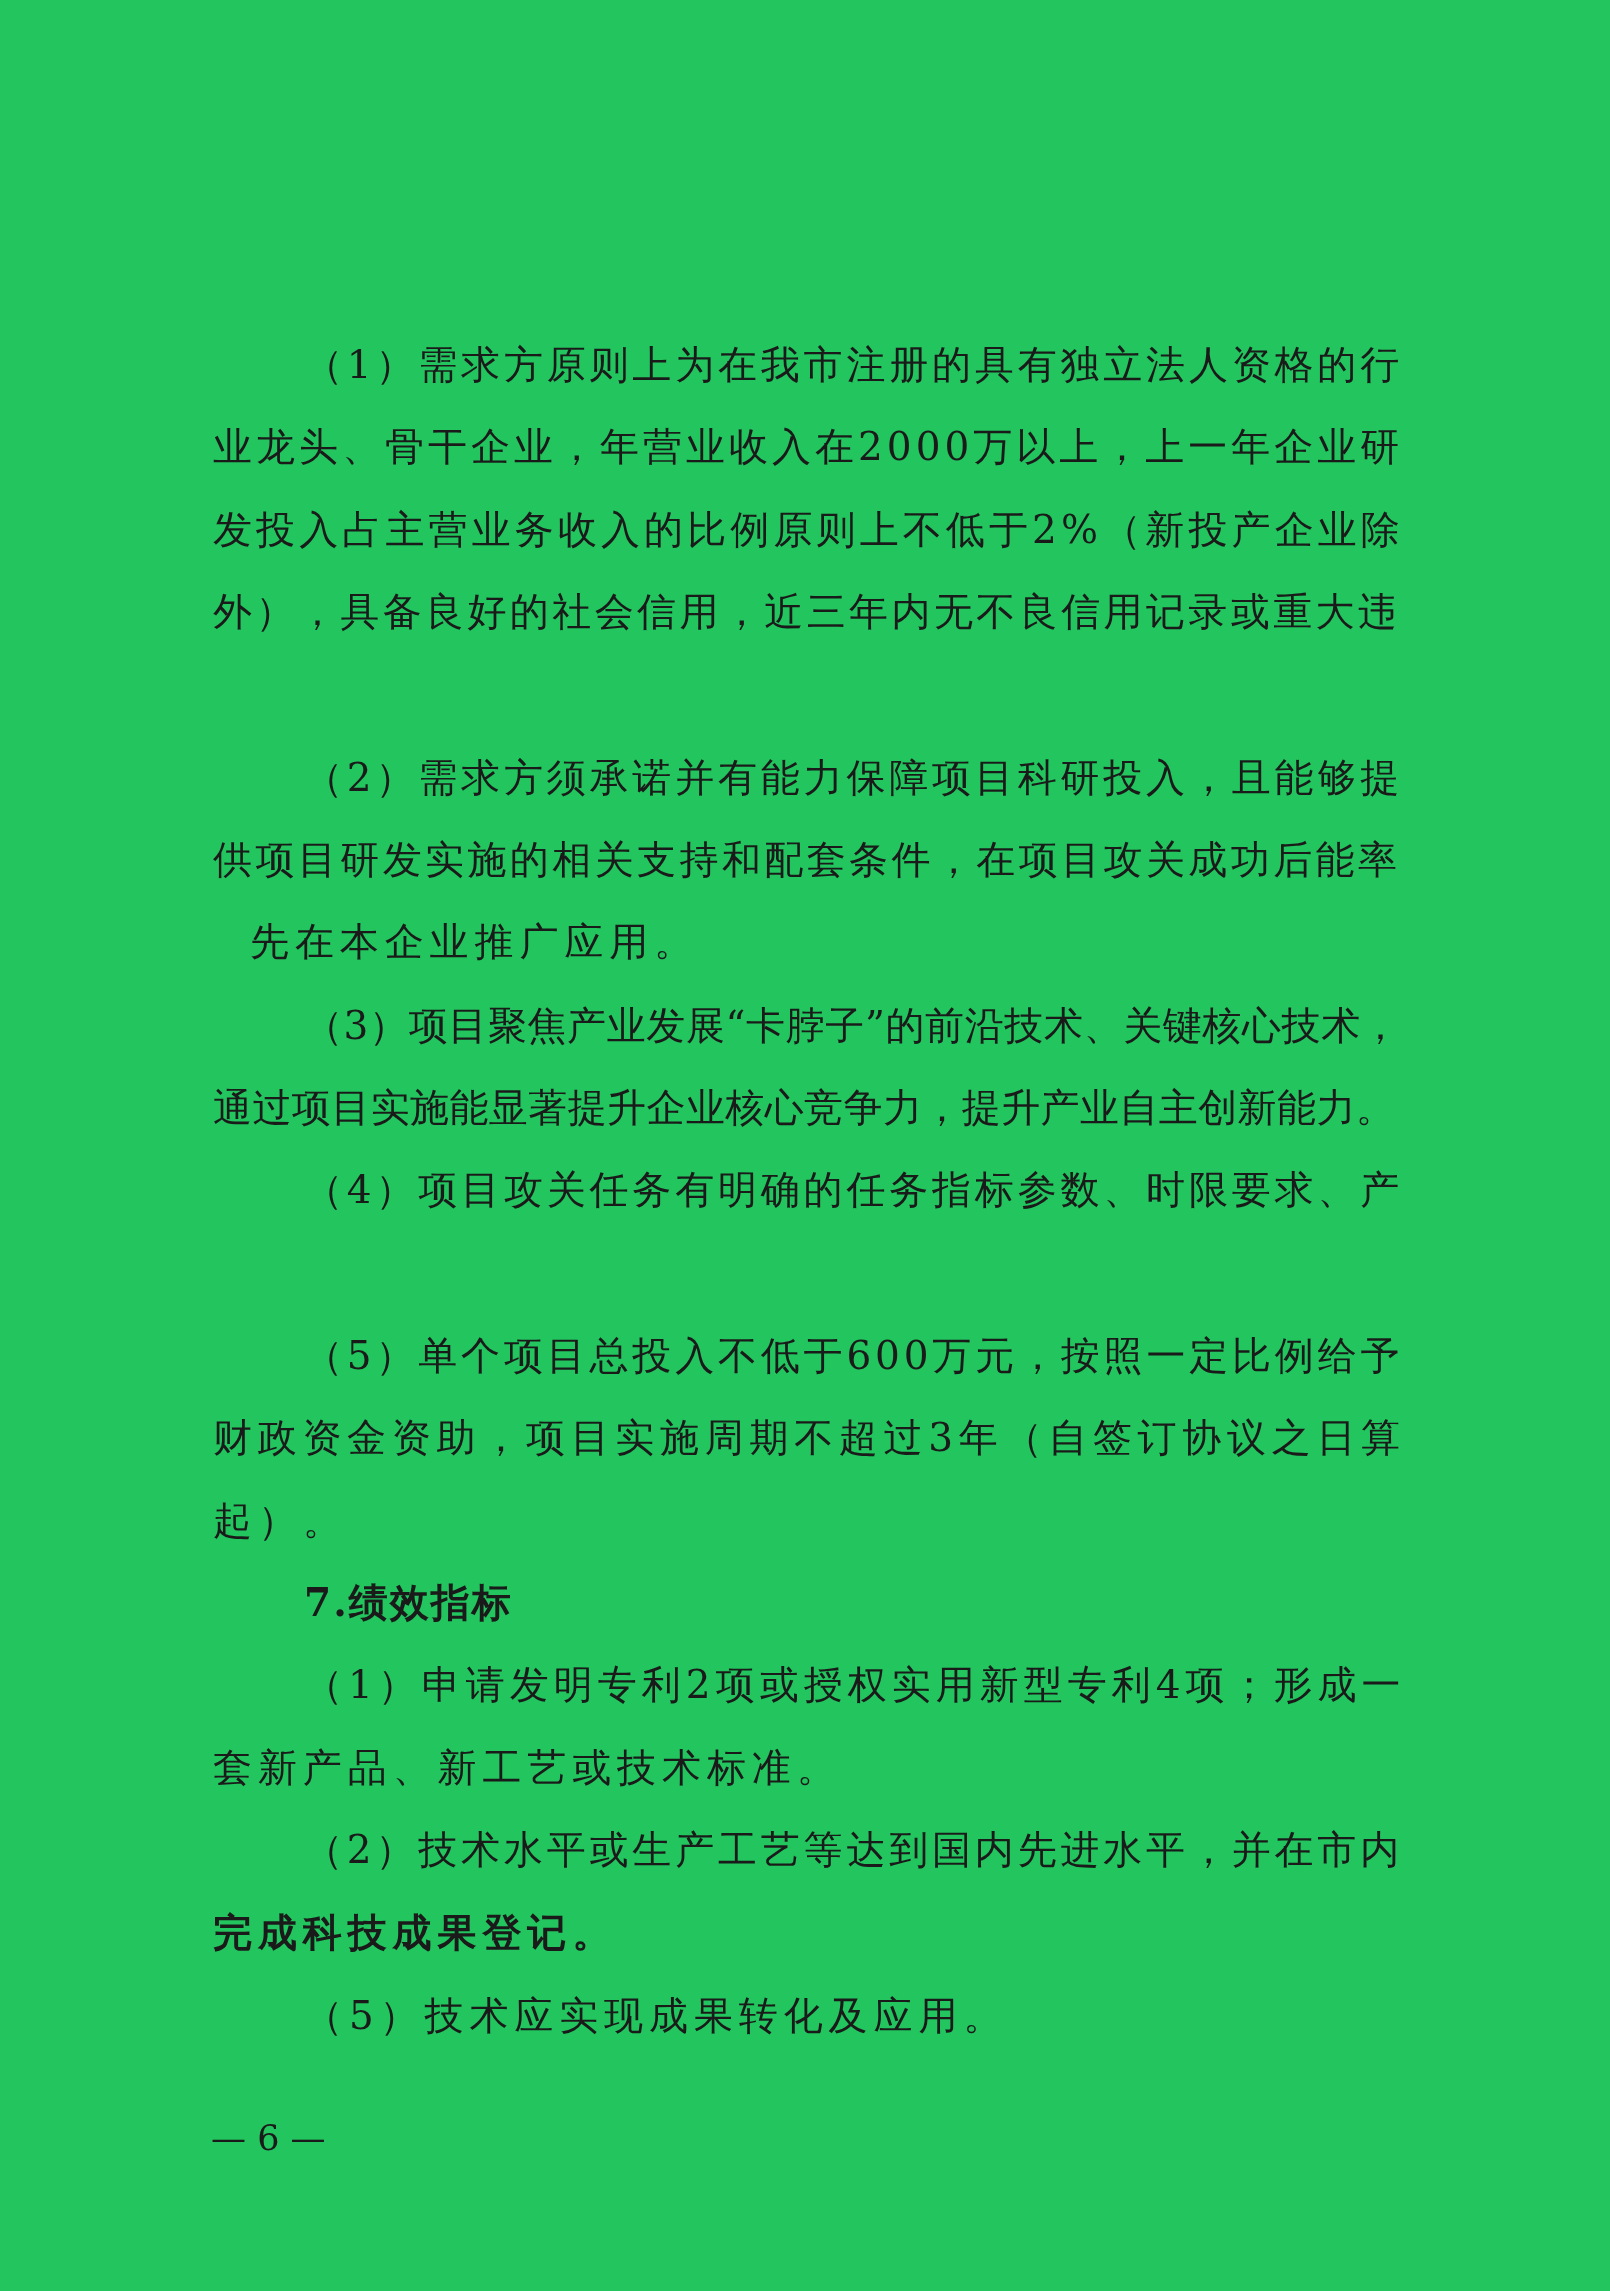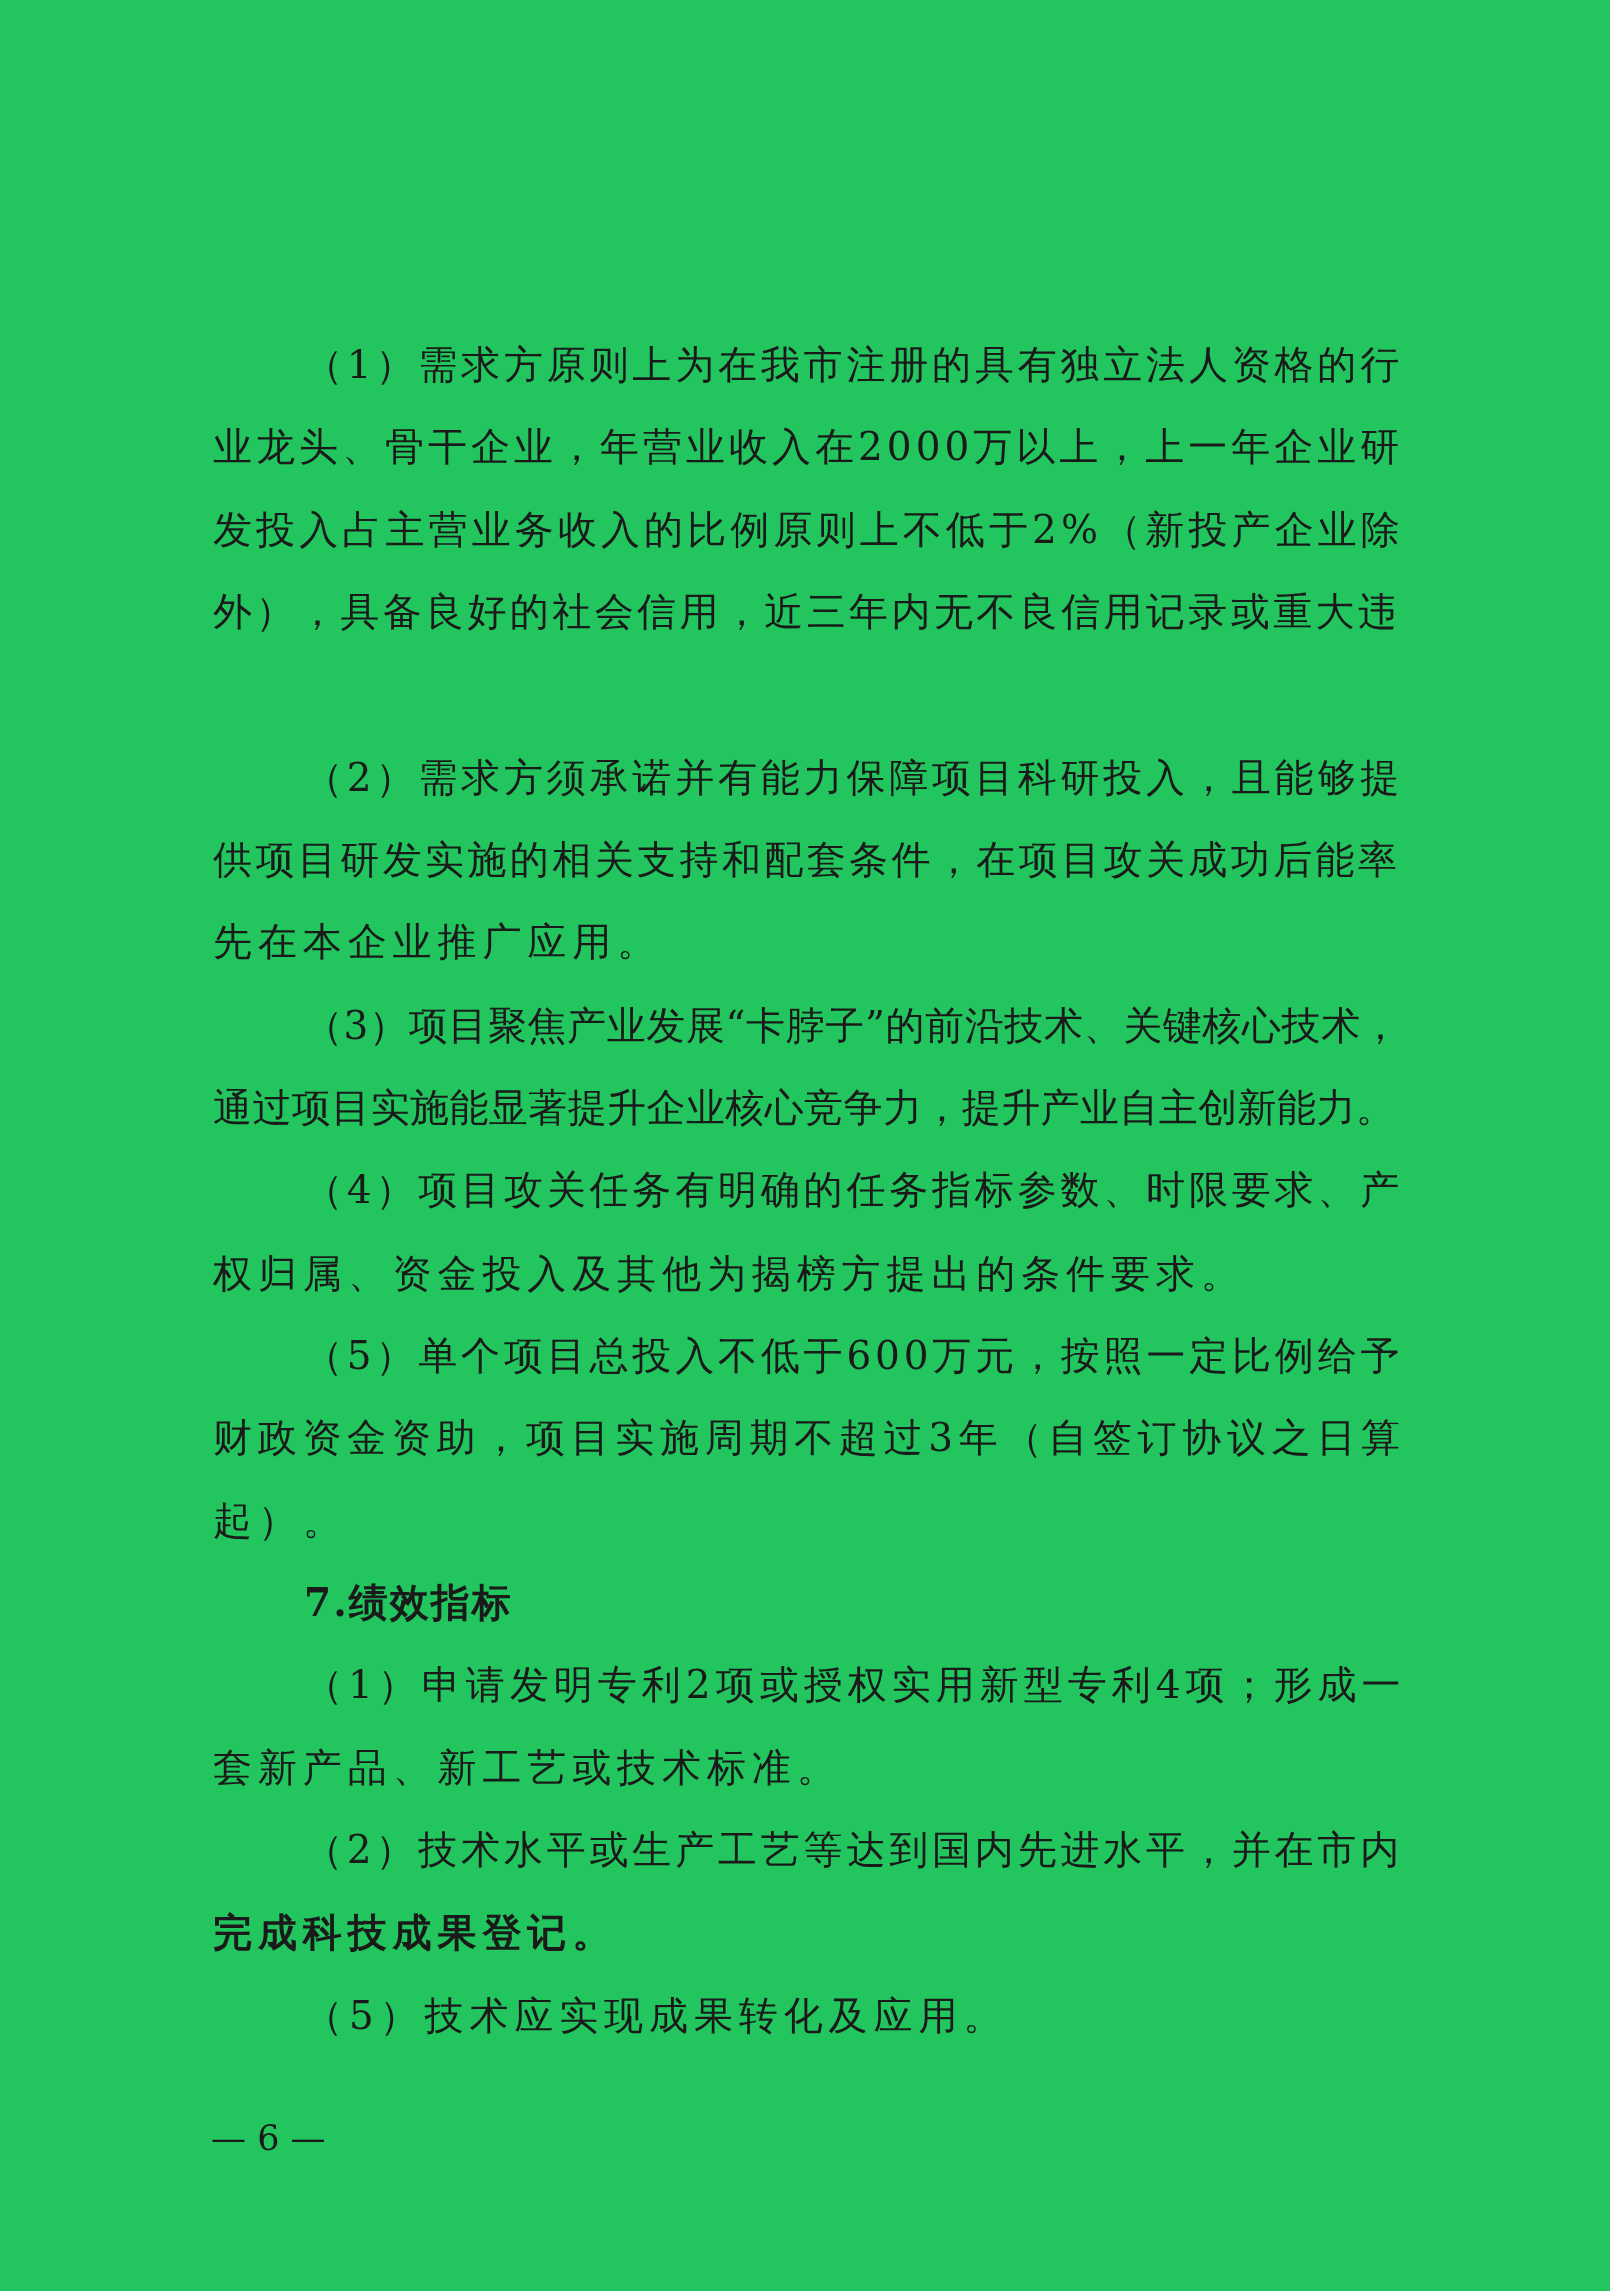--- a/index.html
+++ b/index.html
@@ -63,27 +63,26 @@
 
 <div class="page">
 
   <div class="line indent" style="top: 339px; word-spacing: -8.6px; text-align-last: left;"><span>（</span> <span>1</span> <span>）</span> <span>需</span> <span>求</span> <span>方</span> <span>原</span> <span>则</span> <span>上</span> <span>为</span> <span>在</span> <span>我</span> <span>市</span> <span>注</span> <span>册</span> <span>的</span> <span>具</span> <span>有</span> <span>独</span> <span>立</span> <span>法</span> <span>人</span> <span>资</span> <span>格</span> <span>的</span> <span>行</span></div>
   <div class="line" style="top: 421px; word-spacing: -8.4px; text-align-last: left;"><span>业</span> <span>龙</span> <span>头</span> <span>、</span> <span>骨</span> <span>干</span> <span>企</span> <span>业</span> <span>，</span> <span>年</span> <span>营</span> <span>业</span> <span>收</span> <span>入</span> <span>在</span> <span>2</span> <span>0</span> <span>0</span> <span>0</span> <span>万</span> <span>以</span> <span>上</span> <span>，</span> <span>上</span> <span>一</span> <span>年</span> <span>企</span> <span>业</span> <span>研</span></div>
   <div class="line" style="top: 504px; word-spacing: -8.3px; text-align-last: left;"><span>发</span> <span>投</span> <span>入</span> <span>占</span> <span>主</span> <span>营</span> <span>业</span> <span>务</span> <span>收</span> <span>入</span> <span>的</span> <span>比</span> <span>例</span> <span>原</span> <span>则</span> <span>上</span> <span>不</span> <span>低</span> <span>于</span> <span>2</span> <span>%</span> <span>（</span> <span>新</span> <span>投</span> <span>产</span> <span>企</span> <span>业</span> <span>除</span></div>
   <div class="line" style="top: 586px; word-spacing: -9px; text-align-last: left;"><span>外</span> <span>）</span> <span>，</span> <span>具</span> <span>备</span> <span>良</span> <span>好</span> <span>的</span> <span>社</span> <span>会</span> <span>信</span> <span>用</span> <span>，</span> <span>近</span> <span>三</span> <span>年</span> <span>内</span> <span>无</span> <span>不</span> <span>良</span> <span>信</span> <span>用</span> <span>记</span> <span>录</span> <span>或</span> <span>重</span> <span>大</span> <span>违</span></div>
 
   <div class="line indent" style="top: 752px; word-spacing: -8.6px; text-align-last: left;"><span>（</span> <span>2</span> <span>）</span> <span>需</span> <span>求</span> <span>方</span> <span>须</span> <span>承</span> <span>诺</span> <span>并</span> <span>有</span> <span>能</span> <span>力</span> <span>保</span> <span>障</span> <span>项</span> <span>目</span> <span>科</span> <span>研</span> <span>投</span> <span>入</span> <span>，</span> <span>且</span> <span>能</span> <span>够</span> <span>提</span></div>
   <div class="line" style="top: 834px; word-spacing: -9px; text-align-last: left;"><span>供</span> <span>项</span> <span>目</span> <span>研</span> <span>发</span> <span>实</span> <span>施</span> <span>的</span> <span>相</span> <span>关</span> <span>支</span> <span>持</span> <span>和</span> <span>配</span> <span>套</span> <span>条</span> <span>件</span> <span>，</span> <span>在</span> <span>项</span> <span>目</span> <span>攻</span> <span>关</span> <span>成</span> <span>功</span> <span>后</span> <span>能</span> <span>率</span></div>
-  <div class="line last" style="top:916px;">先在本企业推广应用。</div>
+  <div class="line last" style="top:916px;margin-left:37px;">先在本企业推广应用。</div>
 
   <div class="line indent" style="top: 1000px; word-spacing: -11.8px; text-align-last: left;"><span>（</span> <span>3</span> <span>）</span> <span>项</span> <span>目</span> <span>聚</span> <span>焦</span> <span>产</span> <span>业</span> <span>发</span> <span>展</span> <span>“</span> <span>卡</span> <span>脖</span> <span>子</span> <span>”</span> <span>的</span> <span>前</span> <span>沿</span> <span>技</span> <span>术</span> <span>、</span> <span>关</span> <span>键</span> <span>核</span> <span>心</span> <span>技</span> <span>术</span> <span>，</span></div>
   <div class="line" style="top: 1082px; word-spacing: -12px; text-align-last: left;"><span>通</span> <span>过</span> <span>项</span> <span>目</span> <span>实</span> <span>施</span> <span>能</span> <span>显</span> <span>著</span> <span>提</span> <span>升</span> <span>企</span> <span>业</span> <span>核</span> <span>心</span> <span>竞</span> <span>争</span> <span>力</span> <span>，</span> <span>提</span> <span>升</span> <span>产</span> <span>业</span> <span>自</span> <span>主</span> <span>创</span> <span>新</span> <span>能</span> <span>力</span> <span>。</span></div>
 
   <div class="line indent" style="top: 1164px; word-spacing: -8.6px; text-align-last: left;"><span>（</span> <span>4</span> <span>）</span> <span>项</span> <span>目</span> <span>攻</span> <span>关</span> <span>任</span> <span>务</span> <span>有</span> <span>明</span> <span>确</span> <span>的</span> <span>任</span> <span>务</span> <span>指</span> <span>标</span> <span>参</span> <span>数</span> <span>、</span> <span>时</span> <span>限</span> <span>要</span> <span>求</span> <span>、</span> <span>产</span></div>
-  <div class="line last" style="top:1248px;">权归属、资金投入及其他为揭榜方提出的条件要求。</div>
 
   <div class="line indent" style="top: 1330px; word-spacing: -8.6px; text-align-last: left;"><span>（</span> <span>5</span> <span>）</span> <span>单</span> <span>个</span> <span>项</span> <span>目</span> <span>总</span> <span>投</span> <span>入</span> <span>不</span> <span>低</span> <span>于</span> <span>6</span> <span>0</span> <span>0</span> <span>万</span> <span>元</span> <span>，</span> <span>按</span> <span>照</span> <span>一</span> <span>定</span> <span>比</span> <span>例</span> <span>给</span> <span>予</span></div>
   <div class="line" style="top: 1412px; word-spacing: -6.7px; text-align-last: left;"><span>财</span> <span>政</span> <span>资</span> <span>金</span> <span>资</span> <span>助</span> <span>，</span> <span>项</span> <span>目</span> <span>实</span> <span>施</span> <span>周</span> <span>期</span> <span>不</span> <span>超</span> <span>过</span> <span>3</span> <span>年</span> <span>（</span> <span>自</span> <span>签</span> <span>订</span> <span>协</span> <span>议</span> <span>之</span> <span>日</span> <span>算</span></div>
   <div class="line last" style="top:1495px;">起）。</div>
 
   <div class="line indent heading" style="top:1577px;">7.绩效指标</div>
 
   <div class="line indent" style="top: 1659px; word-spacing: -7.4px; text-align-last: left;"><span>（</span> <span>1</span> <span>）</span> <span>申</span> <span>请</span> <span>发</span> <span>明</span> <span>专</span> <span>利</span> <span>2</span> <span>项</span> <span>或</span> <span>授</span> <span>权</span> <span>实</span> <span>用</span> <span>新</span> <span>型</span> <span>专</span> <span>利</span> <span>4</span> <span>项</span> <span>；</span> <span>形</span> <span>成</span> <span>一</span></div>
   <div class="line last" style="top:1742px;">套新产品、新工艺或技术标准。</div>
 

